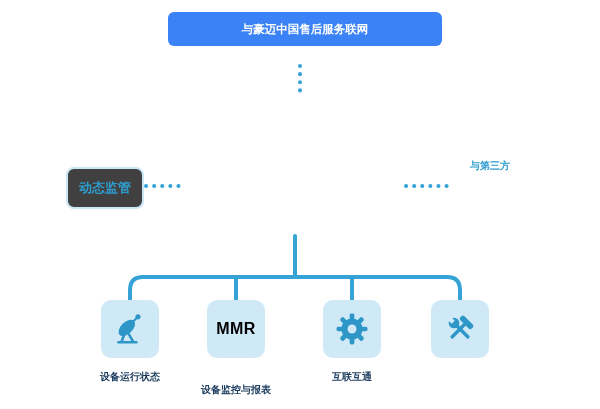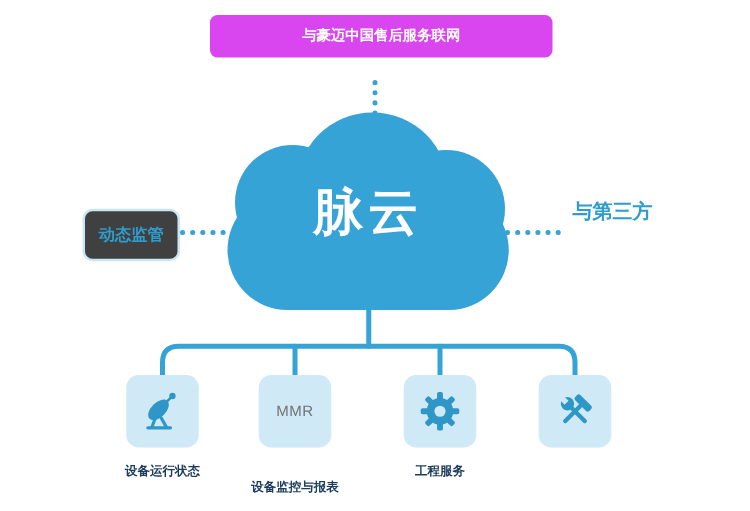--- a/index.html
+++ b/index.html
@@ -10,21 +10,21 @@
   .canvas{
     position:relative;
     width:600px;height:409px;
     background:#ffffff;
     overflow:hidden;
   }
   
   .banner{
     position:absolute;
     left:168px;top:12px;width:266px;
-    background:#d946ef;
+    background:#3b82f6;
     border-radius:6px;
     padding:7px 4px;
     text-align:center;
     color:#ffffff;
     font-weight:bold;
     font-size:11.5px;
     line-height:1.75;
   }
   
   .lines{
@@ -53,30 +53,30 @@
     background:#404040;
     border:2px solid #c9e6f4;
     border-radius:8px;
     display:flex;align-items:center;justify-content:center;
     color:#2e9ccd;font-size:13px;font-weight:bold;
   }
   
   .right-note{
     position:absolute;left:452px;top:158px;width:76px;
     text-align:center;
-    color:#2e9ccd;font-size:16px;font-weight:bold;line-height:1.5;
+    color:#2e9ccd;font-size:10px;font-weight:bold;line-height:1.5;
   }
   
   .tile{
     position:absolute;top:300px;width:58px;height:58px;
     background:#cfe9f6;border-radius:10px;
     display:flex;align-items:center;justify-content:center;
   }
   .tile-1{left:101px;} .tile-2{left:207px;} .tile-3{left:323px;} .tile-4{left:431px;}
-  .mmr-text{color:#737373;font-size:12px;font-weight:normal;letter-spacing:0.5px;}
+  .mmr-text{color:#000000;font-size:16px;font-weight:bold;letter-spacing:0.5px;}
   .node-label{
     position:absolute;top:370px;width:124px;
     text-align:center;color:#1b3c5d;font-size:10px;font-weight:bold;
   }
   .label-1{left:68px;} .label-2{left:174px;margin-top:13px;} .label-3{left:290px;} .label-4{left:398px;}
 </style>
 </head>
 <body>
 
 <div class="canvas">
@@ -94,27 +94,20 @@
     <path d="M130,302 L130,290 Q130,277 143,277 L447,277 Q460,277 460,290 L460,302" fill="none" stroke="#35a3d6" stroke-width="4" stroke-linecap="round"></path>
 
     <path d="M236,277 L236,302" fill="none" stroke="#35a3d6" stroke-width="4" stroke-linecap="round"></path>
     <path d="M352,277 L352,302" fill="none" stroke="#35a3d6" stroke-width="4" stroke-linecap="round"></path>
   </svg>
 
   <div class="banner">
     <div>与豪迈中国售后服务联网</div>
   </div>
 
-  <div class="cloud">
-    <div class="bump bump-left"></div>
-    <div class="bump bump-right"></div>
-    <div class="bump bump-mid"></div>
-    <div class="base"></div>
-    <div class="cloud-label">脉云</div>
-  </div>
 
   <div class="side-box">
     <span>动态监管</span>
   </div>
 
   <div class="right-note">
     <div>与第三方</div>
   </div>
 
   <div class="tile tile-1">
@@ -164,15 +157,15 @@
           <rect x="14.4" y="10" width="3.2" height="18" rx="1.4"></rect>
           <circle cx="16" cy="8" r="5"></circle>
           <rect x="13.9" y="1.5" width="4.2" height="5.5" fill="#cfe9f6"></rect>
         </g>
       </g>
     </svg>
   </div>
 
   <div class="node-label label-1">设备运行状态</div>
   <div class="node-label label-2">设备监控与报表</div>
-  <div class="node-label label-3">工程服务</div>
+  <div class="node-label label-3">互联互通</div>
 
 </div>
 
 </body></html>

